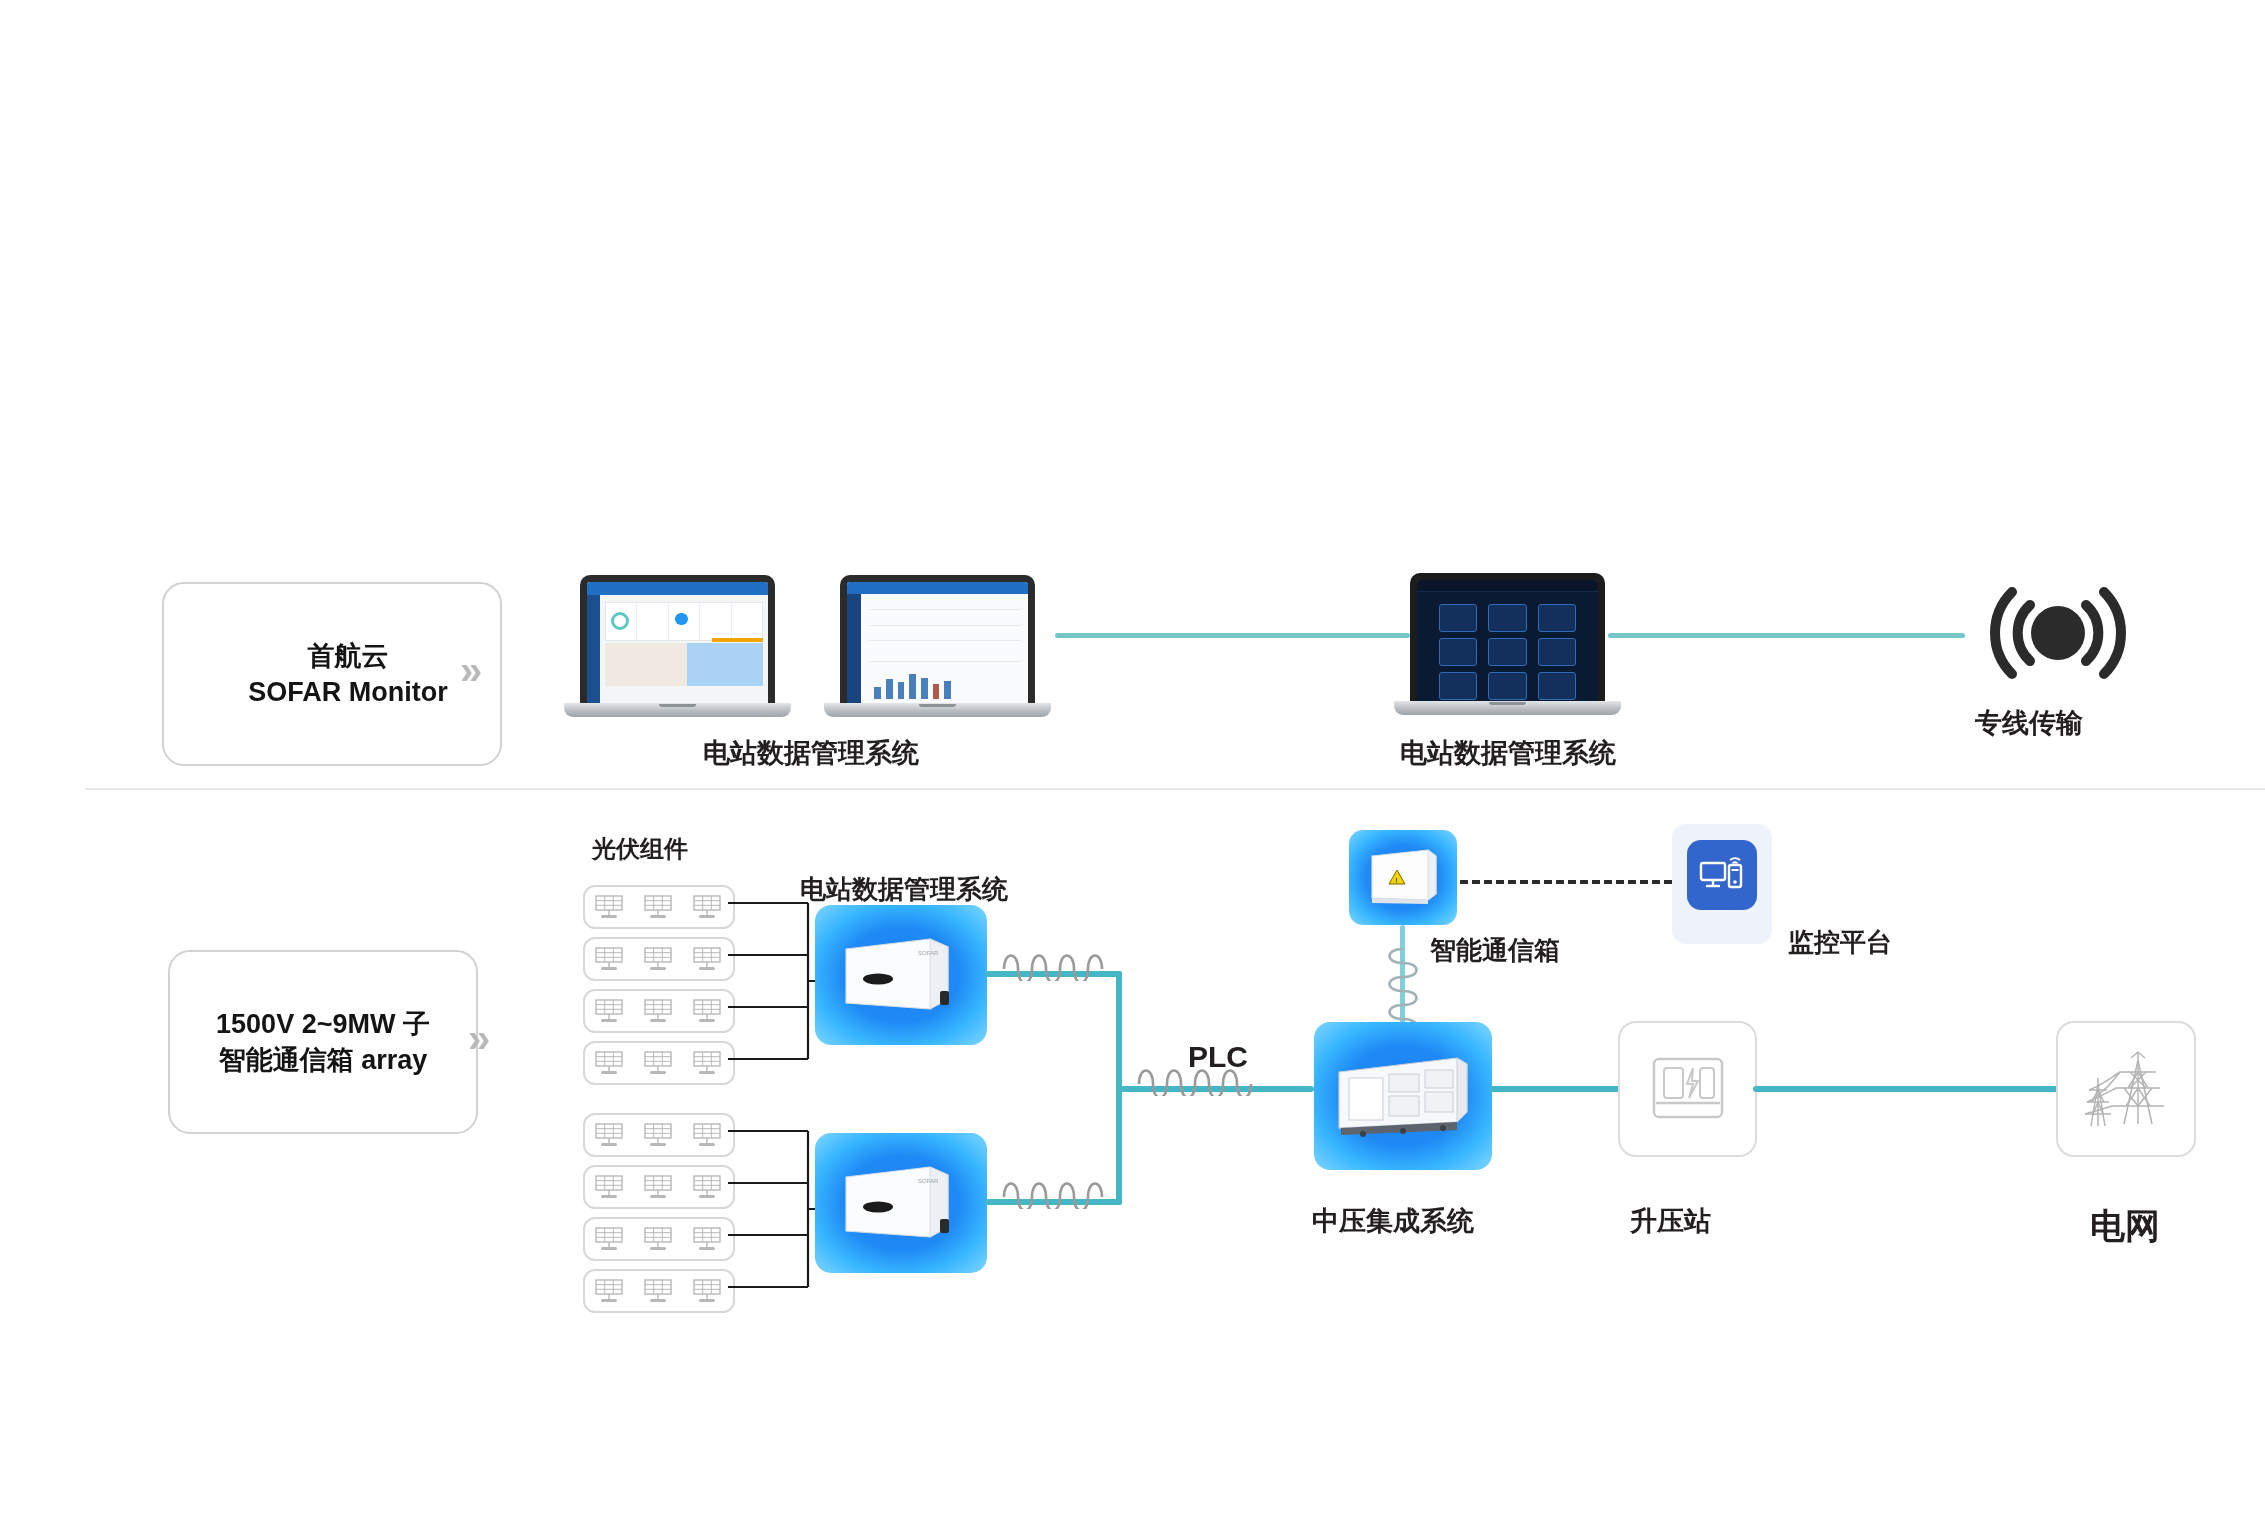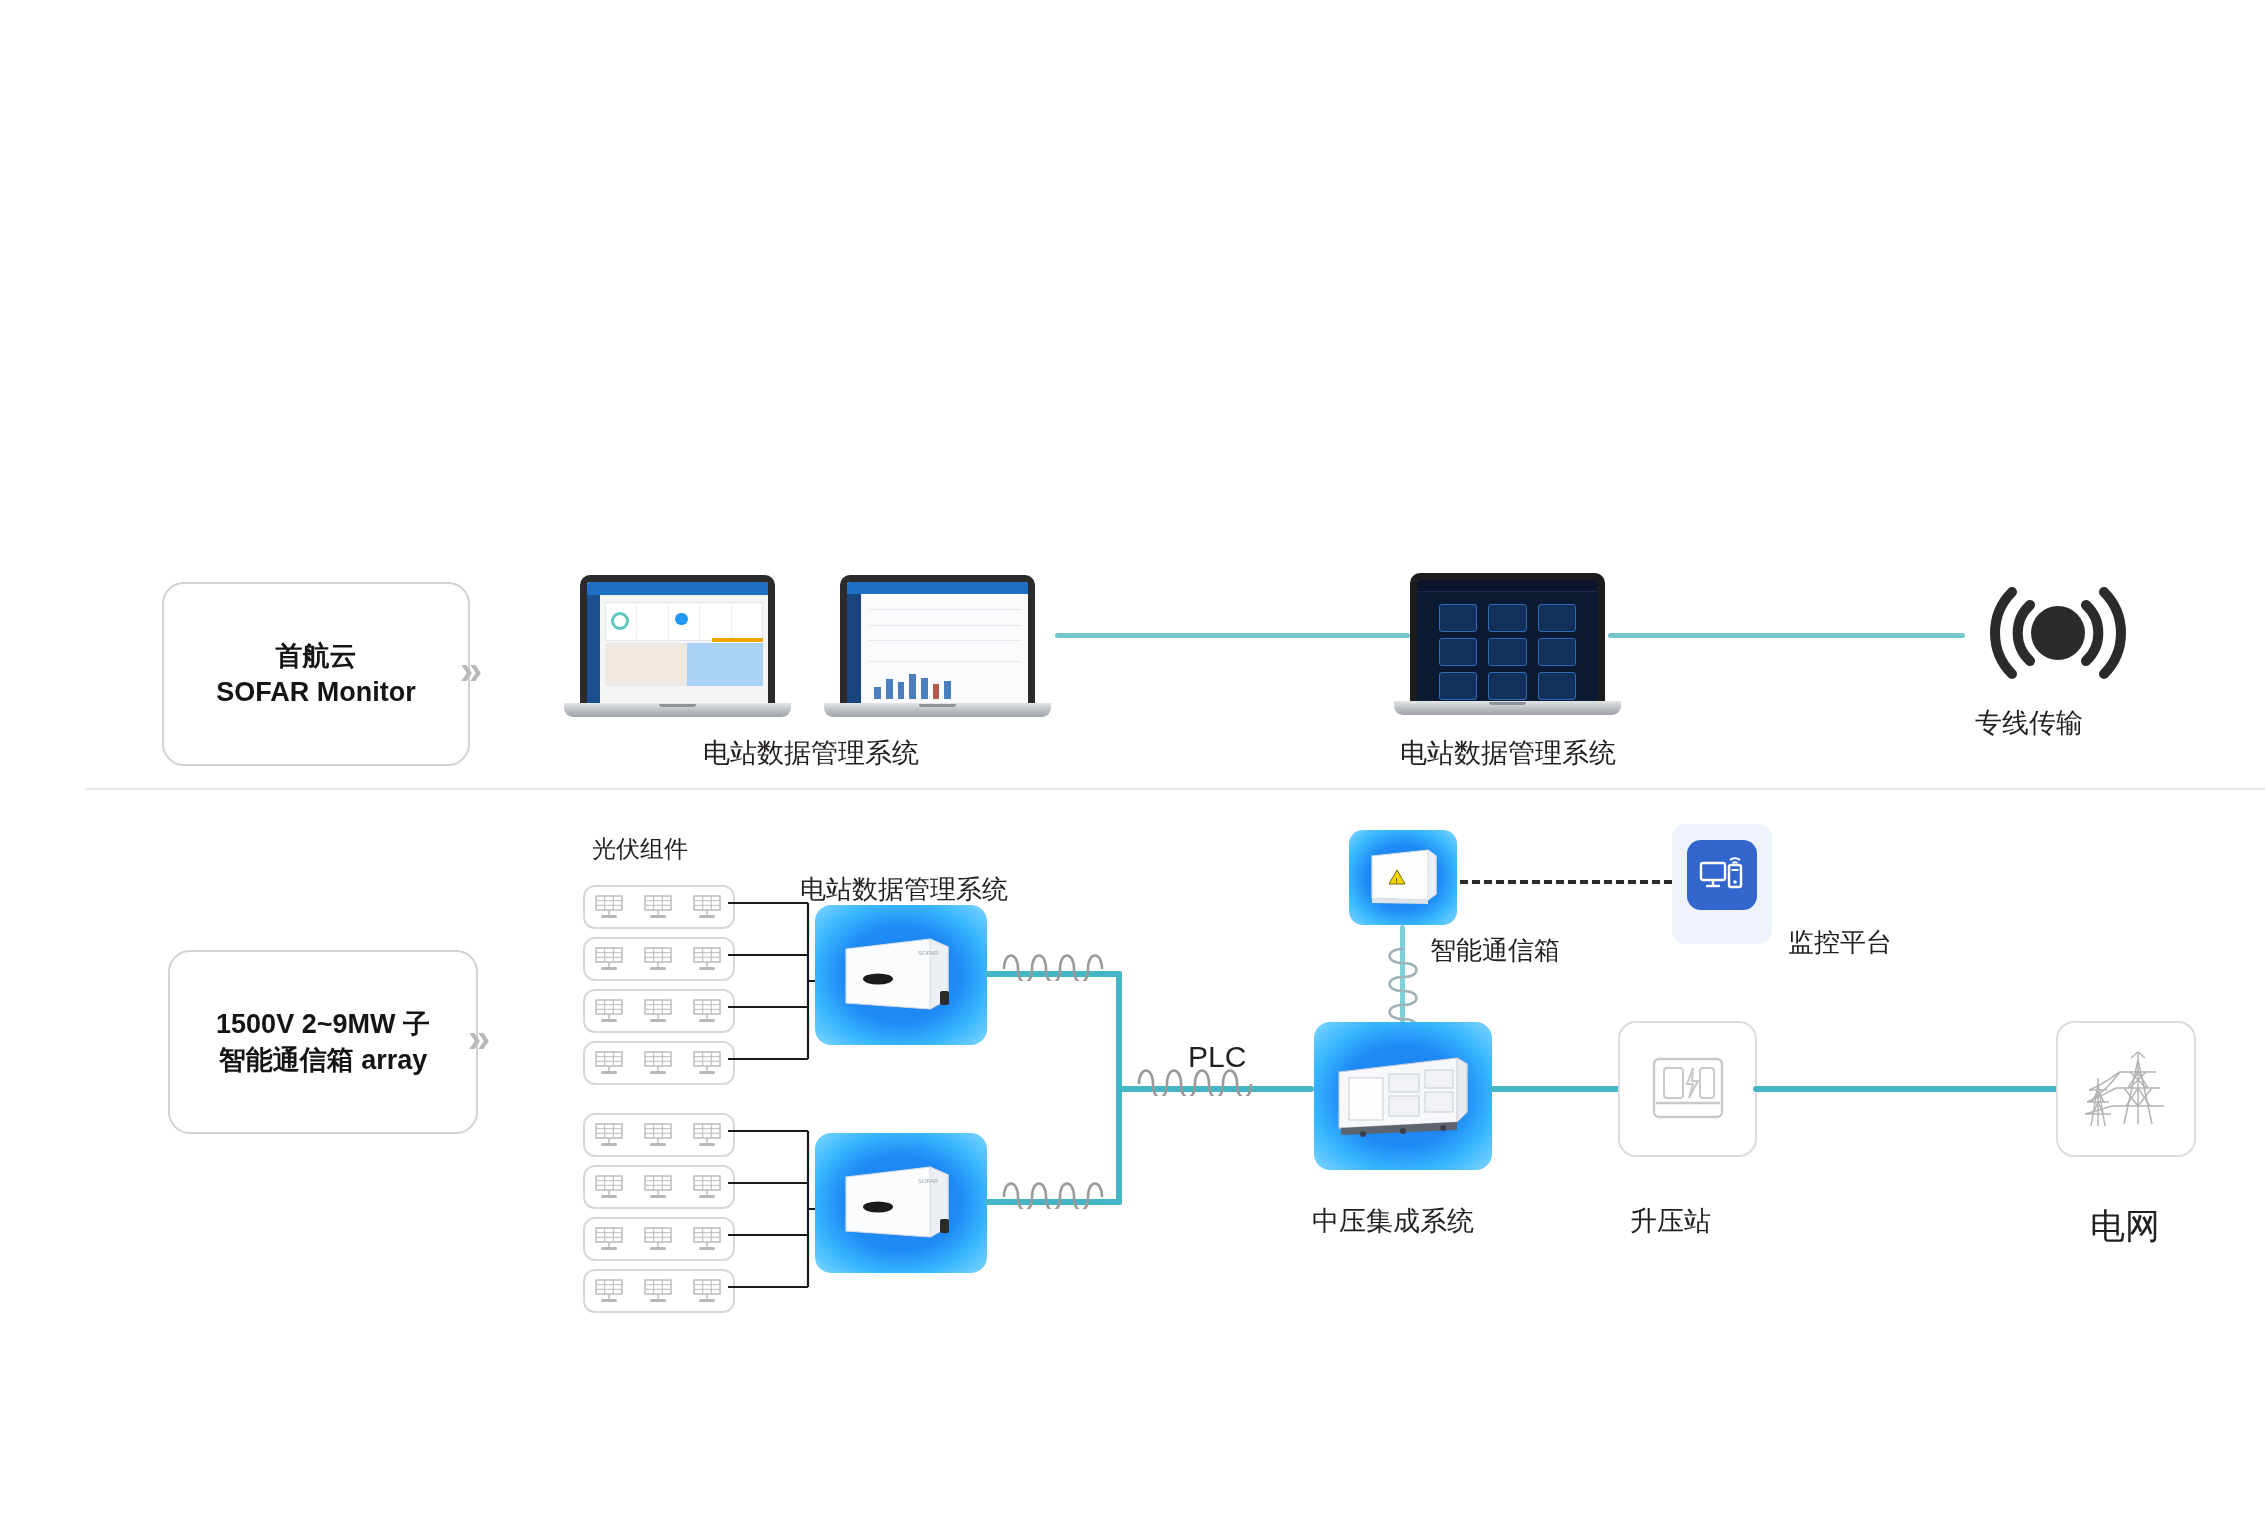--- a/index.html
+++ b/index.html
@@ -1,19 +1,19 @@
 <!DOCTYPE html>
 <html><head>
 <meta charset="utf-8">
 <style>
   html,body{margin:0;padding:0;background:#ffffff;}
   body{width:2265px;height:1530px;position:relative;overflow:hidden;
        font-family:"Liberation Sans","DejaVu Sans",sans-serif;color:#231f20;}
   .abs{position:absolute;}
-  .lbl{font-weight:normal;color:#231f20;white-space:nowrap;}
+  .lbl{font-weight:bold;color:#231f20;white-space:nowrap;}
 
   
   .group-box{border:2px solid #d2d2d2;border-radius:22px;background:#fff;
              display:flex;align-items:center;justify-content:center;text-align:center;}
   .group-box .txt{font-size:27px;font-weight:bold;line-height:1.35;color:#141414;}
 
   
   .chev{color:#b9b9b9;font-size:40px;font-weight:bold;line-height:1;}
 
   
@@ -81,21 +81,21 @@
   .tile{border:2px solid #dcdcdc;border-radius:18px;background:#fff;
         display:flex;align-items:center;justify-content:center;}
   .tile-soft{background:#eef2fb;border-radius:14px;display:flex;align-items:center;justify-content:center;}
   .blue-icon{background:#3366cc;border-radius:14px;display:flex;align-items:center;justify-content:center;}
 
   .dashed{border-top:4px dashed #2b2b2b;}
 </style>
 </head>
 <body>
 
-<div class="abs group-box" style="left:162px;top:582px;width:304px;height:180px;">
+<div class="abs group-box" style="left:162px;top:582px;width:304px;height:180px;padding-left:32px;">
   <div class="txt">
     <div>首航云</div>
     <div>SOFAR Monitor</div>
   </div>
 </div>
 <div class="abs chev" style="left:460px;top:650px;">»</div>
 
 <div class="laptop" style="left:580px;top:575px;">
   <div class="screen" style="width:195px;height:128px;">
     <div class="d1-top"></div>

